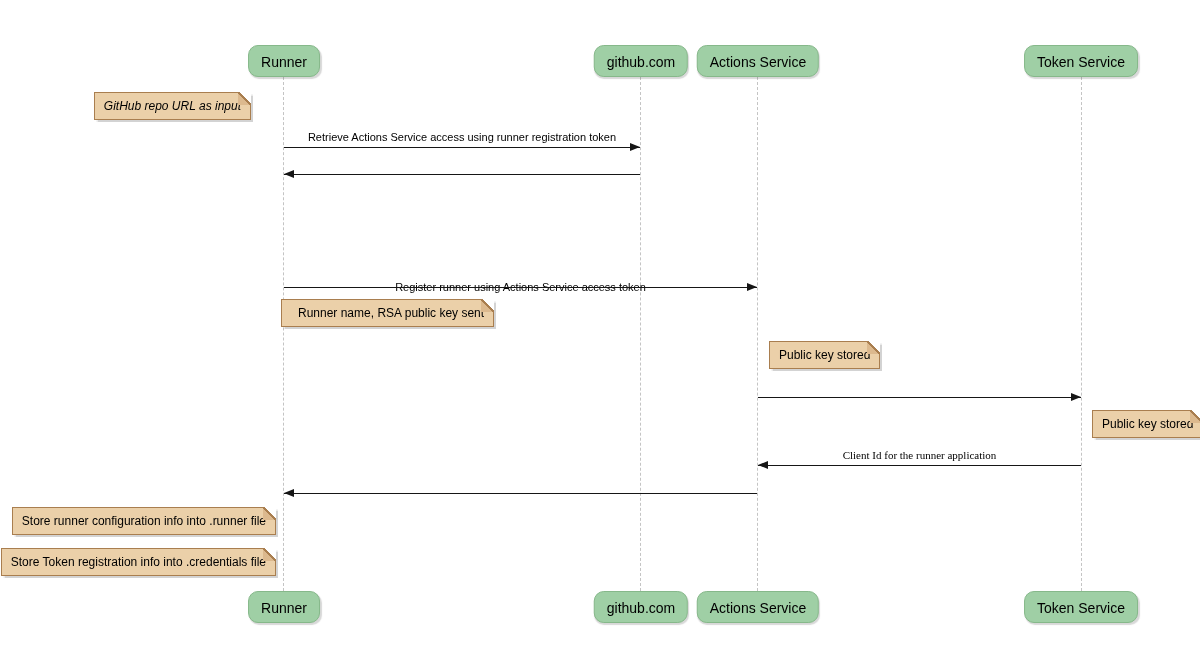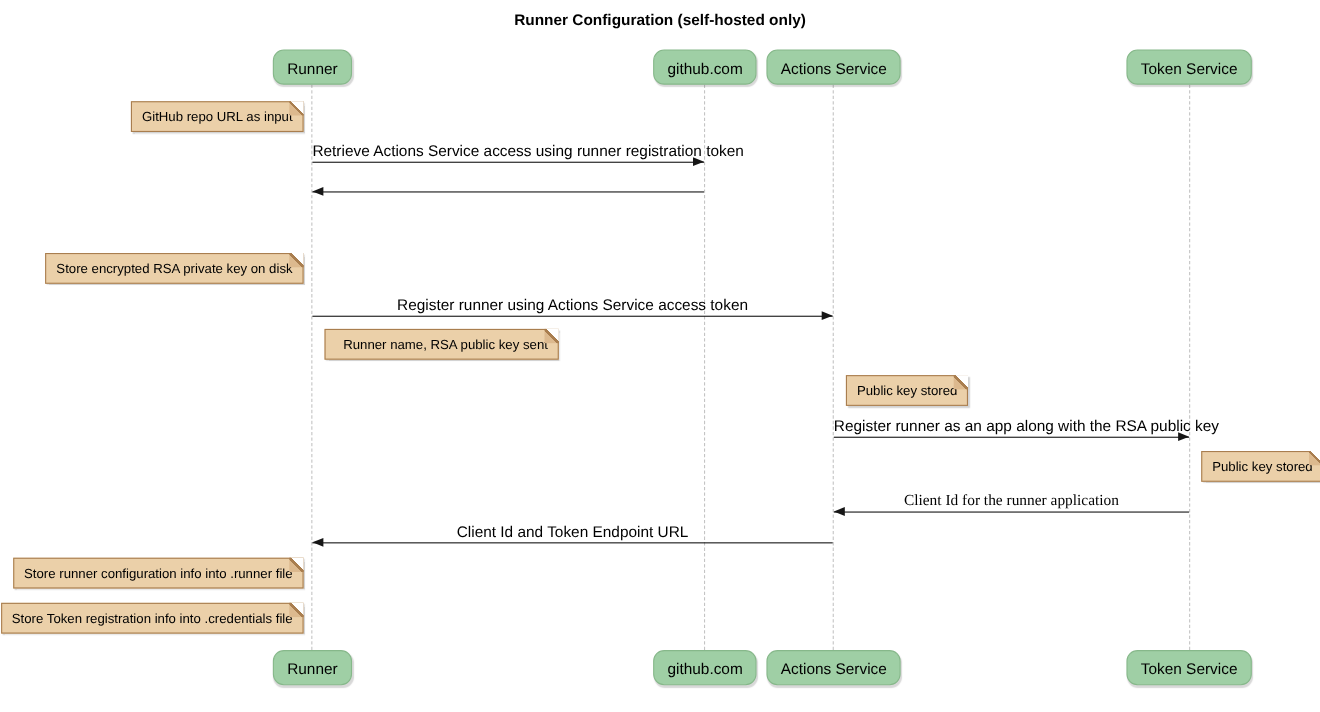--- a/index.html
+++ b/index.html
@@ -51,21 +51,21 @@
   .participant.bottom { top: 591px; }
   .msg-line {
     position: absolute;
     height: 0;
     border-top: 1px solid var(--arrow, #161616);
   }
   .msg-label {
     position: absolute;
     height: 15px;
     line-height: 15px;
-    font-size: 14px;
+    font-size: 11px;
     text-align: center;
     white-space: nowrap;
   }
   .arrowhead {
     position: absolute;
     width: 0;
     height: 0;
     border-top: 4px solid transparent;
     border-bottom: 4px solid transparent;
   }
@@ -91,21 +91,20 @@
       var(--note-fold-flap, #dcb98e) 0%,  var(--note-fold-flap, #dcb98e) 44%,
       var(--note-border, #a97e4f) 44%,    var(--note-border, #a97e4f) 56%,
       var(--background, #ffffff) 56%,     var(--background, #ffffff) 100%);
   }
 </style>
 </head>
 <body>
 
 <div class="canvas">
 
-  <div class="diagram-title">Runner Configuration (self-hosted only)</div>
 
   <div class="lifeline" style="left:283px;"></div>
   <div class="lifeline" style="left:640px;"></div>
   <div class="lifeline" style="left:757px;"></div>
   <div class="lifeline" style="left:1081px;"></div>
 
   <div class="participant top" style="left:284px;">Runner</div>
   <div class="participant top" style="left:641px;">github.com</div>
   <div class="participant top" style="left:758px;">Actions Service</div>
   <div class="participant top" style="left:1081px;">Token Service</div>
@@ -115,48 +114,42 @@
   <div class="participant bottom" style="left:758px;">Actions Service</div>
   <div class="participant bottom" style="left:1081px;">Token Service</div>
 
   <div class="msg-label" style="left:284px; top:130px; width:356px;">Retrieve Actions Service access using runner registration token</div>
   <div class="msg-line" style="left:284px; top:147px; width:356px;"></div>
   <div class="arrowhead right" style="left:630px; top:143px;"></div>
 
   <div class="msg-line" style="left:284px; top:174px; width:356px;"></div>
   <div class="arrowhead left" style="left:284px; top:170px;"></div>
 
-  <div class="msg-label" style="left:284px; top:270px; width:473px;">Register runner using Actions Service access token</div>
+  <div class="msg-label" style="left:284px; top:280px; width:473px;">Register runner using Actions Service access token</div>
   <div class="msg-line" style="left:284px; top:287px; width:473px;"></div>
   <div class="arrowhead right" style="left:747px; top:283px;"></div>
 
-  <div class="msg-label" style="left:758px; top:380px; width:323px;">Register runner as an app along with the RSA public key</div>
   <div class="msg-line" style="left:758px; top:397px; width:323px;"></div>
   <div class="arrowhead right" style="left:1071px; top:393px;"></div>
 
   <div class="msg-label" style="left:758px; top:448px; width:323px;font-family:Liberation Serif, serif;">Client Id for the runner application</div>
   <div class="msg-line" style="left:758px; top:465px; width:323px;"></div>
   <div class="arrowhead left" style="left:758px; top:461px;"></div>
 
-  <div class="msg-label" style="left:284px; top:476px; width:473px;">Client Id and Token Endpoint URL</div>
   <div class="msg-line" style="left:284px; top:493px; width:473px;"></div>
   <div class="arrowhead left" style="left:284px; top:489px;"></div>
 
-  <div class="note" style="top:92px; right:924px;">
+  <div class="note" style="top:92px; right:949px;font-style:italic;">
     <span>GitHub repo URL as input</span>
     <span class="note-fold"></span>
   </div>
 
 
-  <div class="note" style="top:230px; right:924px;">
-    <span>Store encrypted RSA private key on disk</span>
-    <span class="note-fold"></span>
-  </div>
 
-  <div class="note" style="top:299px; left:295px;padding-left:16px;">
+  <div class="note" style="top:299px; left:281px;padding-left:16px;">
     <span>Runner name, RSA public key sent</span>
     <span class="note-fold"></span>
   </div>
 
   <div class="note" style="top:341px; left:769px;">
     <span>Public key stored</span>
     <span class="note-fold"></span>
   </div>
 
   <div class="note" style="top:410px; left:1092px;">

